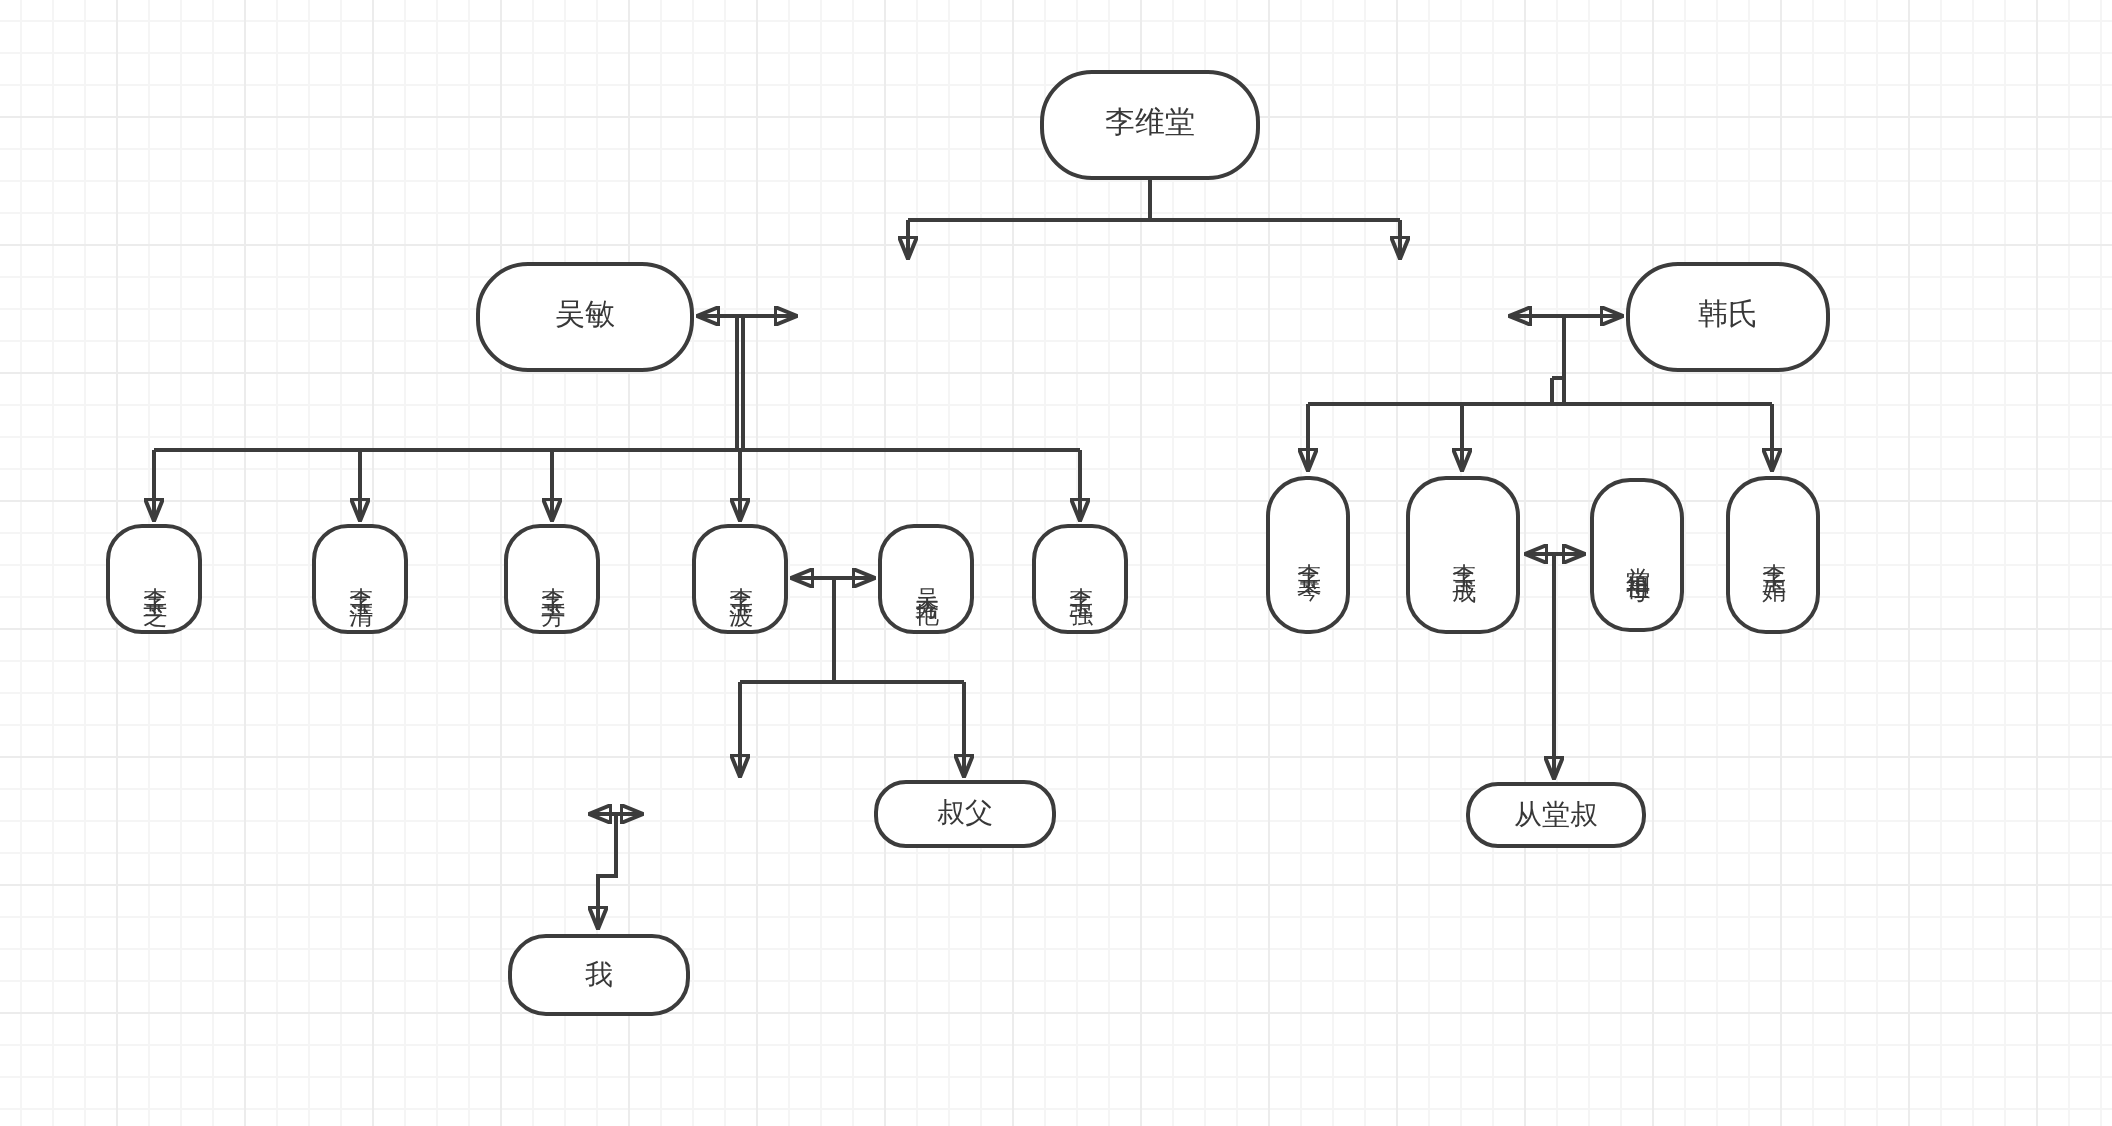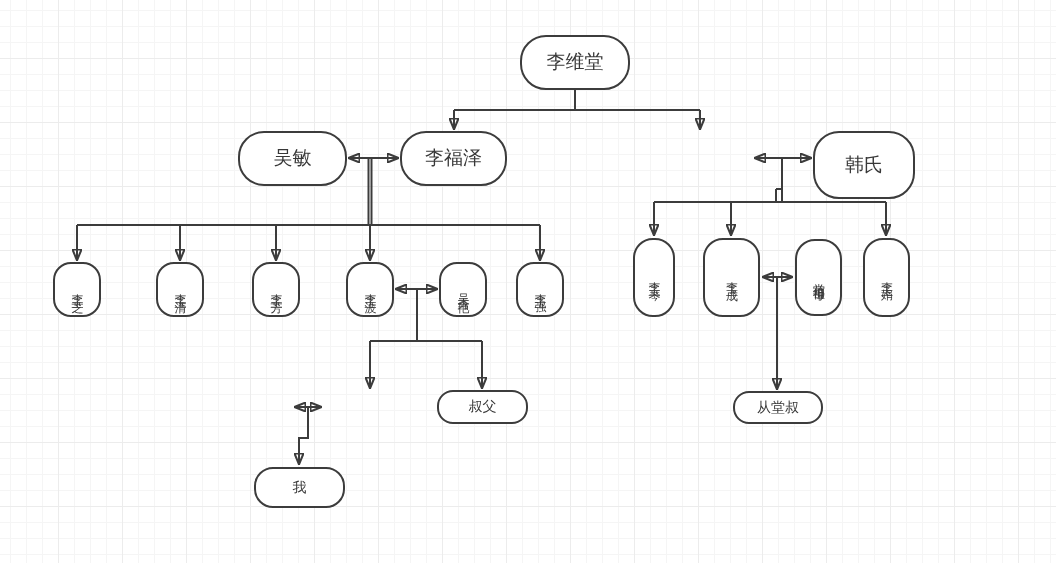--- a/index.html
+++ b/index.html
@@ -26,21 +26,21 @@
     position:absolute;
     box-sizing:border-box;
     background:#ffffff;
     border:2px solid #3c3c3c;
     color:#383838;
     display:flex;align-items:center;justify-content:center;
     text-align:center;
     font-size:14px;
     line-height:1.1;
   }
-  .node.pill{border-radius:26px;font-size:19px;align-items:center;}
+  .node.pill{border-radius:26px;font-size:15px;align-items:center;}
   .node.small{border-radius:16px;font-size:14px;}
   .node.me{border-radius:19px;font-size:14px;}
   .node.v{border-radius:18px;font-size:12px;}
   .node.vtall{border-radius:20px;font-size:12px;}
   .node.v span, .node.vtall span{
     writing-mode:vertical-rl;
     text-orientation:upright;
     letter-spacing:4px;
   }
   .node.vtall.four span{letter-spacing:2px;}
@@ -120,24 +120,21 @@
     </g>
   </svg>
 
   <div class="node pill" style="left:520px;top:35px;width:110px;height:55px">
     <span>李维堂</span>
   </div>
 
   <div class="node pill" style="left:238px;top:131px;width:109px;height:55px">
     <span>吴敏</span>
   </div>
-  <div class="node pill" style="left:400px;top:131px;width:107px;height:55px">
-    <span>李福泽</span>
-  </div>
-  <div class="node pill" style="left:813px;top:131px;width:102px;height:68px">
+  <div class="node pill" style="left:813px;top:131px;width:102px;height:55px">
     <span>韩氏</span>
   </div>
 
   <div class="node v" style="left:53px;top:262px;width:48px;height:55px">
     <span>李玉芝</span>
   </div>
   <div class="node v" style="left:156px;top:262px;width:48px;height:55px">
     <span>李玉清</span>
   </div>
   <div class="node v" style="left:252px;top:262px;width:48px;height:55px">

